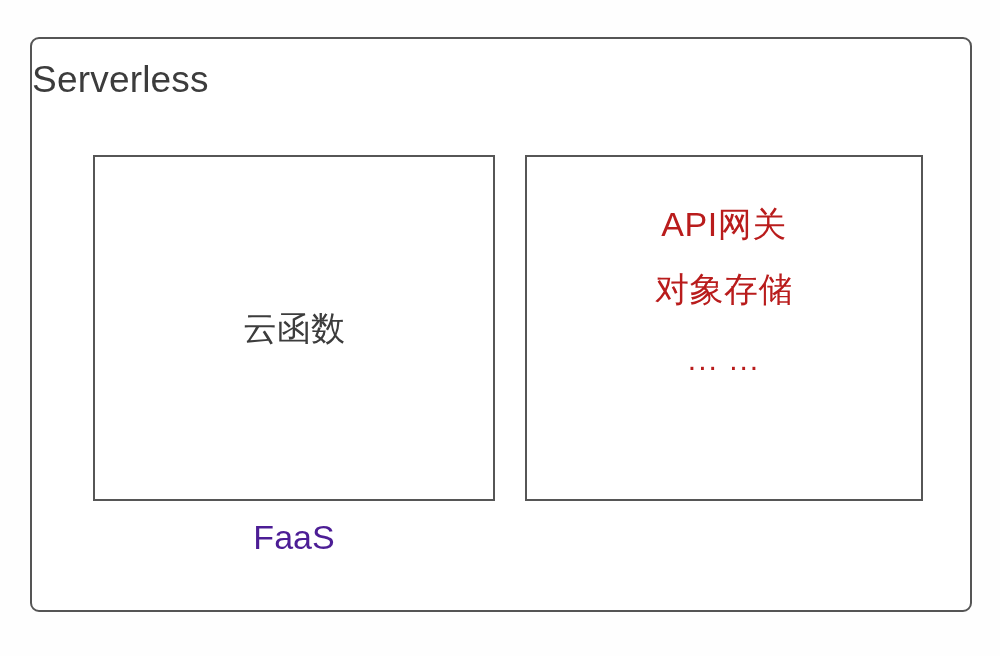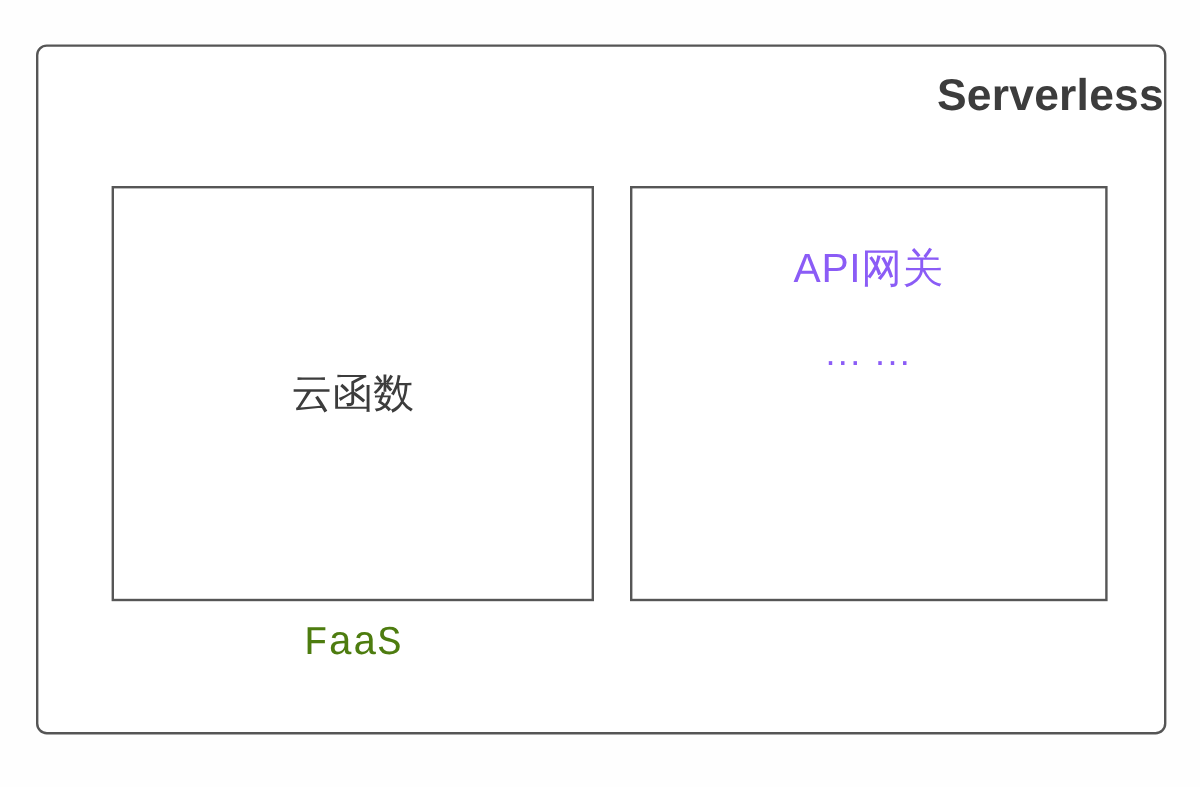--- a/index.html
+++ b/index.html
@@ -33,23 +33,23 @@
     border: 2px solid #555555;
     border-radius: 9px;
     background: #ffffff;
   }
 
   .outer-title {
     position: absolute;
     left: 0;
     top: 22px;
     width: 100%;
-    text-align: right;
+    text-align: left;
     font-size: 37px;
-    font-weight: 700;
+    font-weight: 400;
     letter-spacing: 0.2px;
     color: #3c3c3c;
     line-height: 1;
     white-space: nowrap;
   }
 
   
   .inner-row {
     position: absolute;
     left: 0;
@@ -96,44 +96,43 @@
     top: 50px;
     width: 100%;
     display: flex;
     flex-direction: column;
     align-items: center;
   }
 
   .box-label-list .line {
     font-size: 34px;
     font-weight: 400;
-    color: #8b5cf6;
+    color: #b91c1c;
     line-height: 1;
     margin-bottom: 31px;
     white-space: nowrap;
     letter-spacing: 0.5px;
   }
 
   .box-label-list .line.ellipsis {
     margin-top: 8px;
     margin-bottom: 0;
     font-size: 30px;
     letter-spacing: 2px;
   }
 
   .column-caption {
     margin-top: 16px;
     width: 100%;
     text-align: center;
     font-size: 34px;
     font-weight: 400;
-    color: #4d7c0f;
+    color: #4c1d95;
     line-height: 1.2;
     white-space: nowrap;
-    font-family: Liberation Mono, monospace;
   }
 </style>
 </head>
 <body>
 
 <div class="canvas">
 
   <div class="outer-box">
 
     <div class="outer-title">Serverless</div>
@@ -144,20 +143,21 @@
         <div class="inner-box centered">
           <div class="box-label-single">云函数</div>
         </div>
         <div class="column-caption">FaaS</div>
       </div>
 
       <div class="column baas">
         <div class="inner-box">
           <div class="box-label-list">
             <div class="line">API网关</div>
+            <div class="line">对象存储</div>
             <div class="line ellipsis">... ...</div>
           </div>
         </div>
       </div>
 
     </div>
   </div>
 </div>
 
 </body></html>

